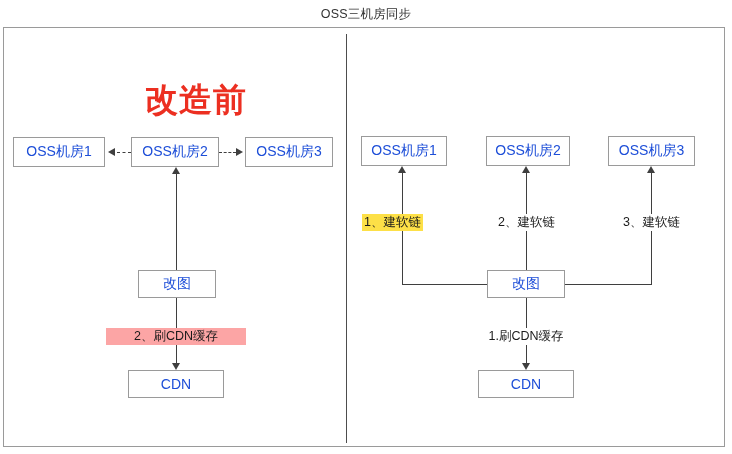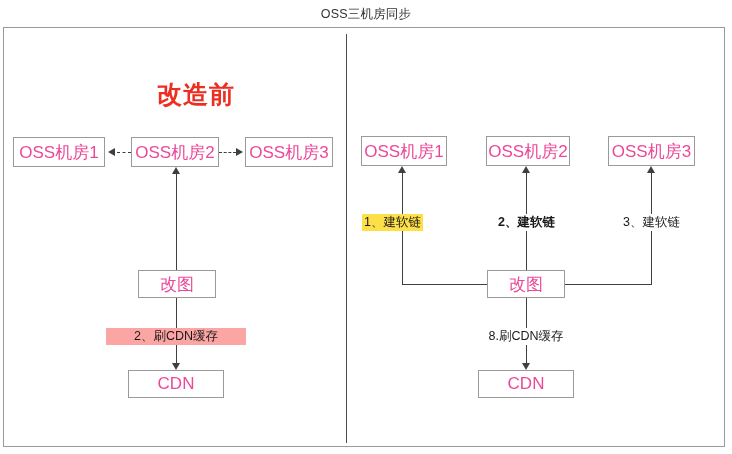--- a/index.html
+++ b/index.html
@@ -44,40 +44,40 @@
     width: 732px;
     text-align: center;
     font-size: 12.5px;
     color: #333333;
     letter-spacing: .2px;
     white-space: nowrap;
   }
   
   .section-heading {
     position: absolute;
-    font-size: 25px;
+    font-size: 33px;
     font-weight: bold;
     color: #ec2f21;
     white-space: nowrap;
     letter-spacing: 1px;
   }
   #heading-before { left: 96px; top: 78px; width: 200px; text-align: center; }
   #heading-after  { left: 425px; top: 78px; width: 200px; text-align: center; }
 
   
   .node {
     position: absolute;
     box-sizing: border-box;
     border: 1px solid #9a9a9a;
     background: #ffffff;
     display: flex;
     align-items: center;
     justify-content: center;
-    font-size: 17px;
-    color: #ec4899;
+    font-size: 14px;
+    color: #1d4ed8;
     white-space: nowrap;
   }
   
   .label {
     position: absolute;
     font-size: 12.5px;
     color: #1a1a1a;
     white-space: nowrap;
     line-height: 17px;
   }
@@ -170,25 +170,25 @@
   <div class="arrow up" style="left:398px; top:166px;"></div>
 
   <div class="vline" style="left:526px; top:173px; height:97px;"></div>
   <div class="arrow up" style="left:522px; top:166px;"></div>
 
   <div class="vline" style="left:651px; top:173px; height:111px;"></div>
   <div class="hline" style="left:564px; top:284px; width:88px;"></div>
   <div class="arrow up" style="left:647px; top:166px;"></div>
 
   <div class="label" style="left:362px; top:214px; background:#fde047; padding:0 2px;text-align:center;">1、建软链</div>
-  <div class="label" style="left:496px; top:214px; background:#ffffff; padding:0 2px;font-weight:bold;">2、建软链</div>
+  <div class="label" style="left:496px; top:214px; background:#ffffff; padding:0 2px;">2、建软链</div>
   <div class="label" style="left:621px; top:214px; background:#ffffff; padding:0 2px;">3、建软链</div>
 
   <div class="node" style="left:487px; top:270px; width:78px; height:28px;">改图</div>
 
   <div class="vline" style="left:526px; top:298px; height:65px;"></div>
   <div class="arrow down" style="left:522px; top:363px;"></div>
 
-  <div class="label center" style="left:456px; top:328px; width:140px; background:#ffffff;">8.刷CDN缓存</div>
+  <div class="label center" style="left:456px; top:328px; width:140px; background:#ffffff;">1.刷CDN缓存</div>
 
   <div class="node" style="left:478px; top:370px; width:96px; height:28px;">CDN</div>
 
 </div>
 
 </body></html>

